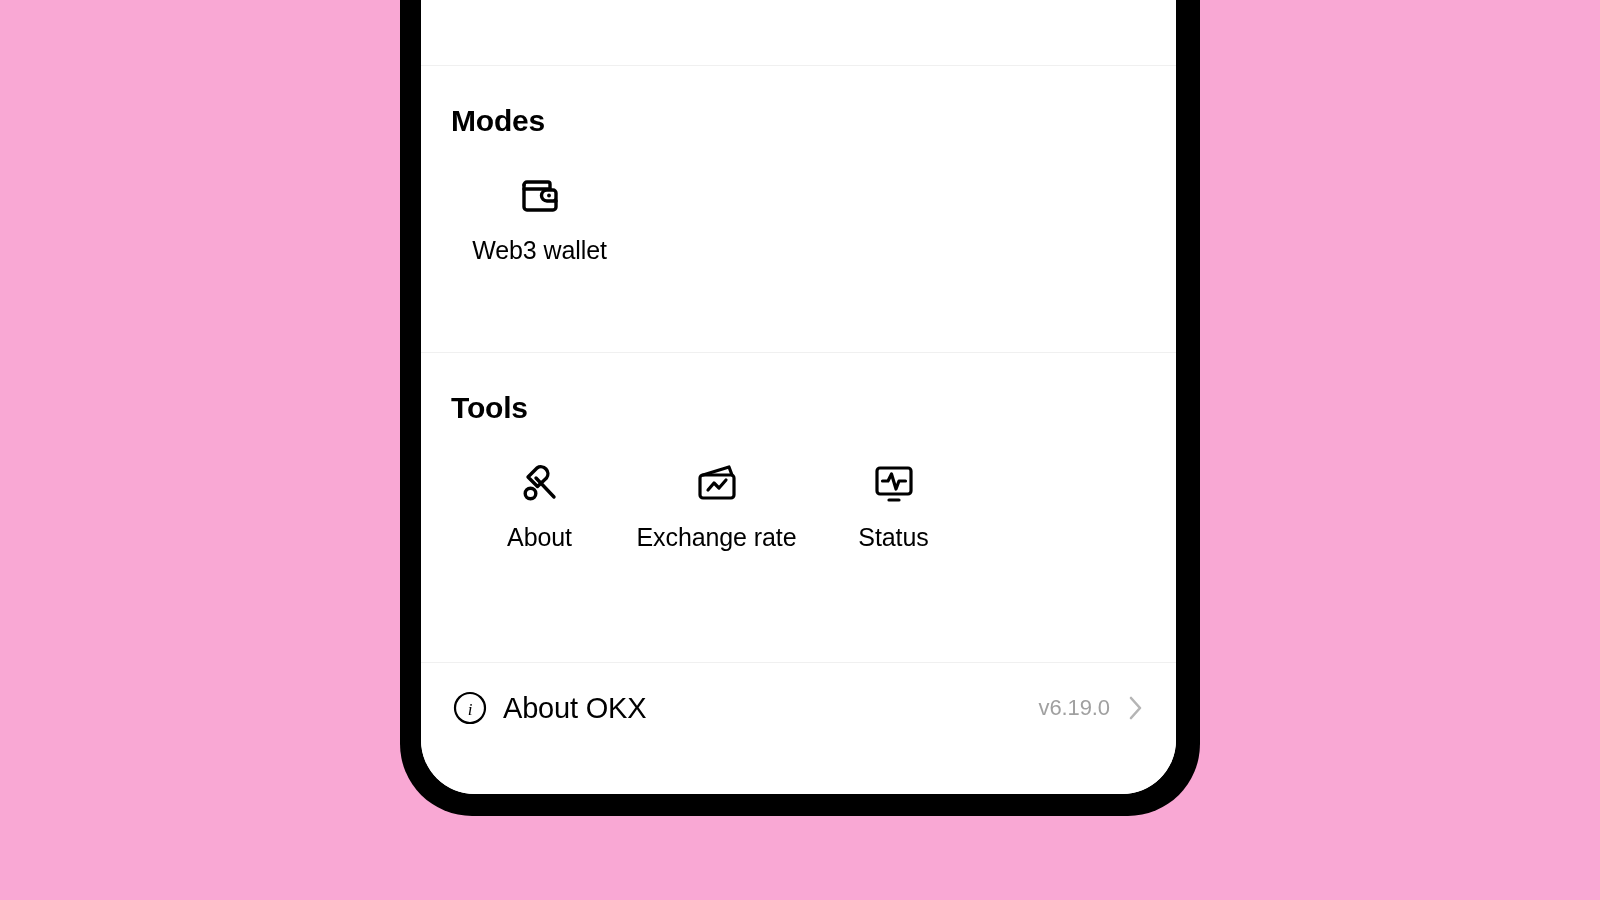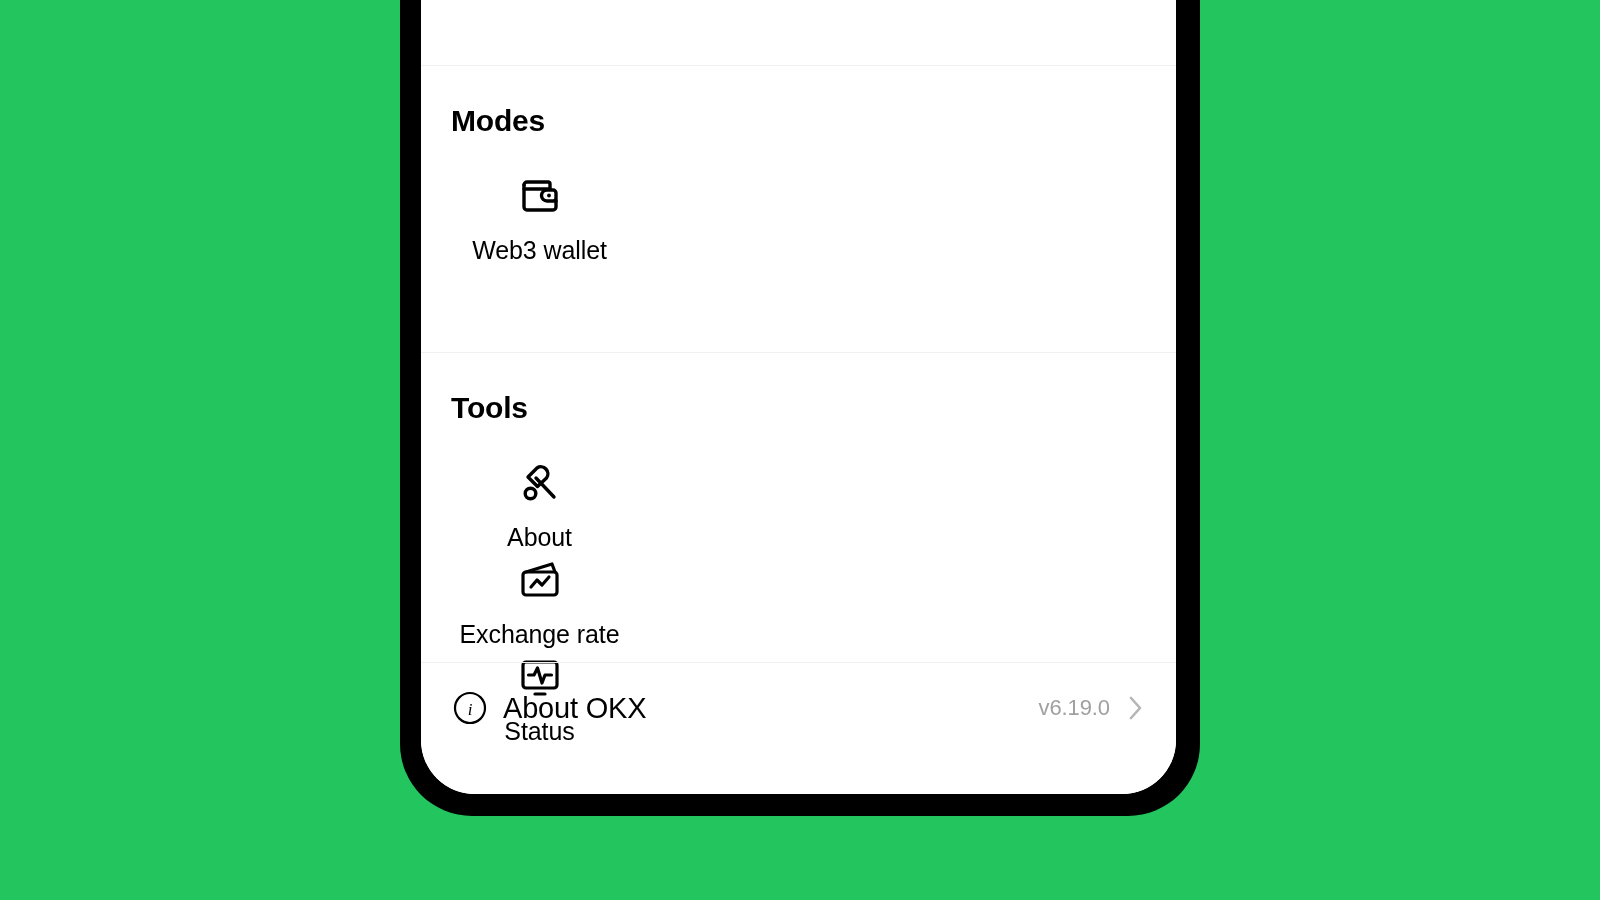--- a/index.html
+++ b/index.html
@@ -9,21 +9,21 @@
     height: 900px;
     overflow: hidden;
     background: #f7f7f7;
     font-family: "Liberation Sans", sans-serif;
   }
 
   #stage {
     position: relative;
     width: 1600px;
     height: 900px;
-    background: #22c55e;
+    background: #f9a8d4;
   }
 
   
   #phone-frame {
     position: absolute;
     left: 400px;
     top: -60px;
     width: 800px;
     height: 876px;
     background: #000000;
@@ -73,21 +73,20 @@
     font-weight: bold;
     color: #000000;
     letter-spacing: -0.2px;
     margin: 0;
     padding: 0;
   }
 
   
   .grid {
     display: flex;
-    flex-direction: column;
     align-items: flex-start;
   }
 
   .grid-item {
     width: 177px;
     display: flex;
     flex-direction: column;
     align-items: center;
     cursor: pointer;
   }

